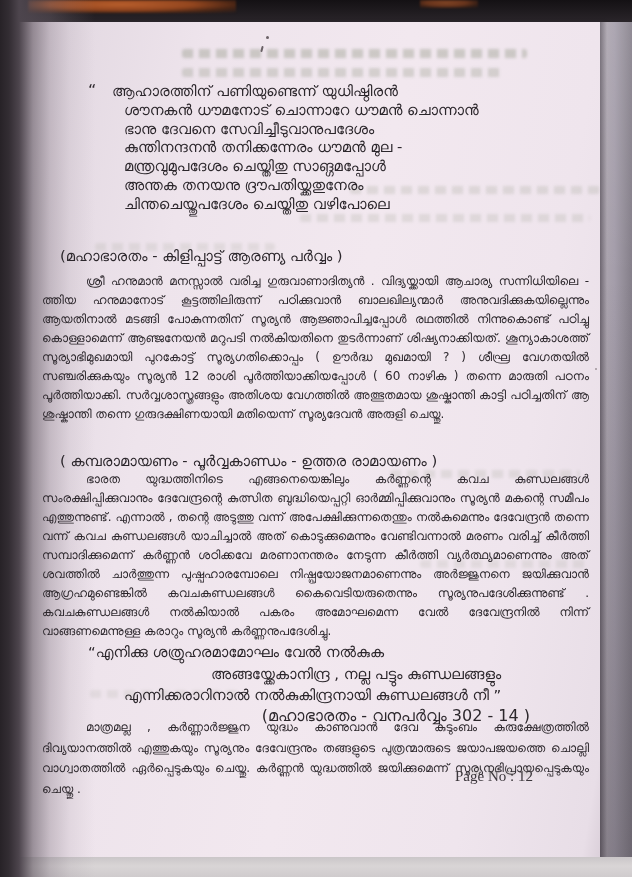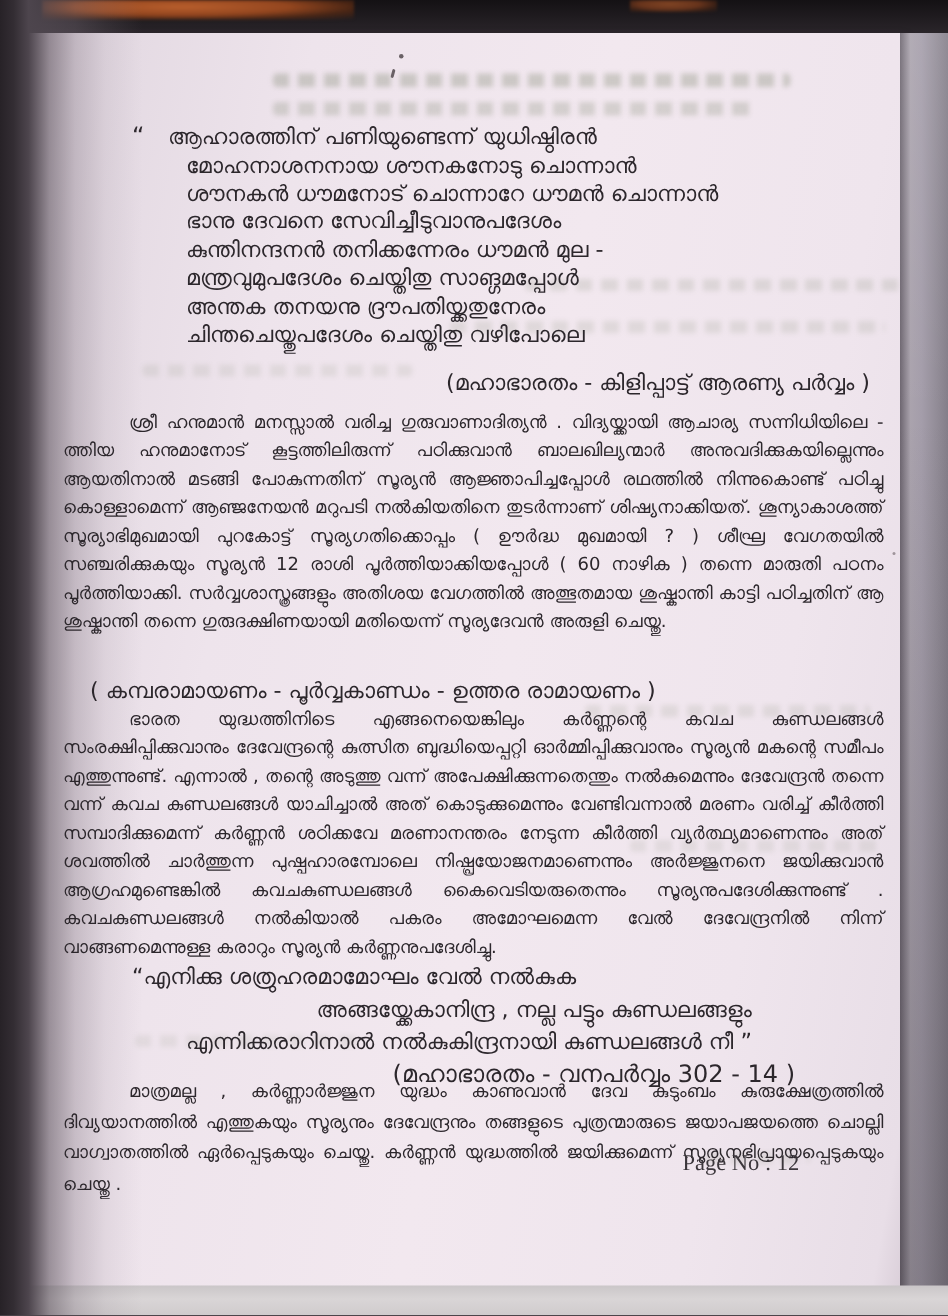--- a/index.html
+++ b/index.html
@@ -29,21 +29,21 @@
   
   .ghost{position:absolute;border-radius:3px;filter:blur(1.6px);
     background:repeating-linear-gradient(90deg,rgba(118,128,102,.30) 0 11px,rgba(118,128,102,0) 11px 17px);}
   .speck{position:absolute;background:#6a6166;border-radius:50%;}
   
   .ink{color:#2c272c;}
   .verse1{position:absolute;left:112px;top:82px;font-size:14.8px;line-height:18.8px;}
   .verse1 .vl{white-space:nowrap;}
   .verse1 .vl.indent{margin-left:12px;}
   .oq{display:inline-block;width:24px;margin-left:-24px;font-size:16px;letter-spacing:1px;color:#2c272c;}
-  .vcite1{position:absolute;left:60px;top:247px;width:520px;text-align:right;font-size:14.8px;z-index:3;}
+  .vcite1{position:absolute;left:60px;top:247px;width:520px;text-align:left;font-size:14.8px;z-index:3;}
   .para{position:absolute;left:42px;width:547px;text-align:justify;font-size:12px;line-height:19px;text-indent:44px;z-index:1;}
   .p-hanuman{top:272px;}
   .cite-kampa{position:absolute;left:60px;top:452px;width:520px;text-align:left;font-size:14.8px;z-index:3;background:transparent;}
   .p-karna{top:470px;}
   .verse2{position:absolute;left:88px;top:641px;font-size:14.8px;line-height:21.5px;z-index:2;}
   .verse2 .vl{white-space:nowrap;}
   .verse2 .vl.indent{margin-left:36px;text-align:right;}
   .vcite2{position:absolute;left:150px;top:706px;width:380px;text-align:right;font-size:16px;z-index:3;}
   .p-final{top:717px;line-height:20.5px;}
   .pageno{position:absolute;left:455px;top:797px;font-family:"Liberation Serif",serif;font-size:15px;color:#3b363b;z-index:3;}
@@ -69,21 +69,20 @@
     <div class="ghost" style="left:420px;top:538px;width:165px;height:8px;opacity:.4;"></div>
     <div class="ghost" style="left:90px;top:668px;width:150px;height:8px;opacity:.35;"></div>
     <div class="ghost" style="left:470px;top:746px;width:70px;height:8px;opacity:.45;"></div>
 
     <div class="speck" style="left:266px;top:14px;width:3px;height:3px;"></div>
     <div class="speck" style="left:261px;top:24px;width:2px;height:6px;transform:rotate(15deg);border-radius:1px;"></div>
     <div class="speck" style="left:595px;top:346px;width:2px;height:2px;opacity:.6;"></div>
 
     <div class="ink verse1" style="top:60px;">
       <div class="vl"><span class="oq">“</span><span>ആഹാരത്തിന് പണിയുണ്ടെന്ന് യുധിഷ്ഠിരൻ</span></div>
-      <div class="vl indent">മോഹനാശനനായ ശൗനകനോടു ചൊന്നാൻ</div>
       <div class="vl indent">ശൗനകൻ ധൗമനോട് ചൊന്നാറേ ധൗമൻ ചൊന്നാൻ</div>
       <div class="vl indent">ഭാനു ദേവനെ സേവിച്ചീടുവാനുപദേശം</div>
       <div class="vl indent">കുന്തിനന്ദനൻ തനിക്കന്നേരം ധൗമൻ മുല -</div>
       <div class="vl indent">മന്ത്രവുമുപദേശം ചെയ്തിതു സാങ്ഗമപ്പോൾ</div>
       <div class="vl indent">അന്തക തനയനു ദ്രൗപതിയ്ക്കതുനേരം</div>
       <div class="vl indent">ചിന്തചെയ്തുപദേശം ചെയ്തിതു വഴിപോലെ</div>
     </div>
 
     <div class="ink vcite1" style="top:225px;">(മഹാഭാരതം - കിളിപ്പാട്ട് ആരണ്യ പർവ്വം )</div>
 

